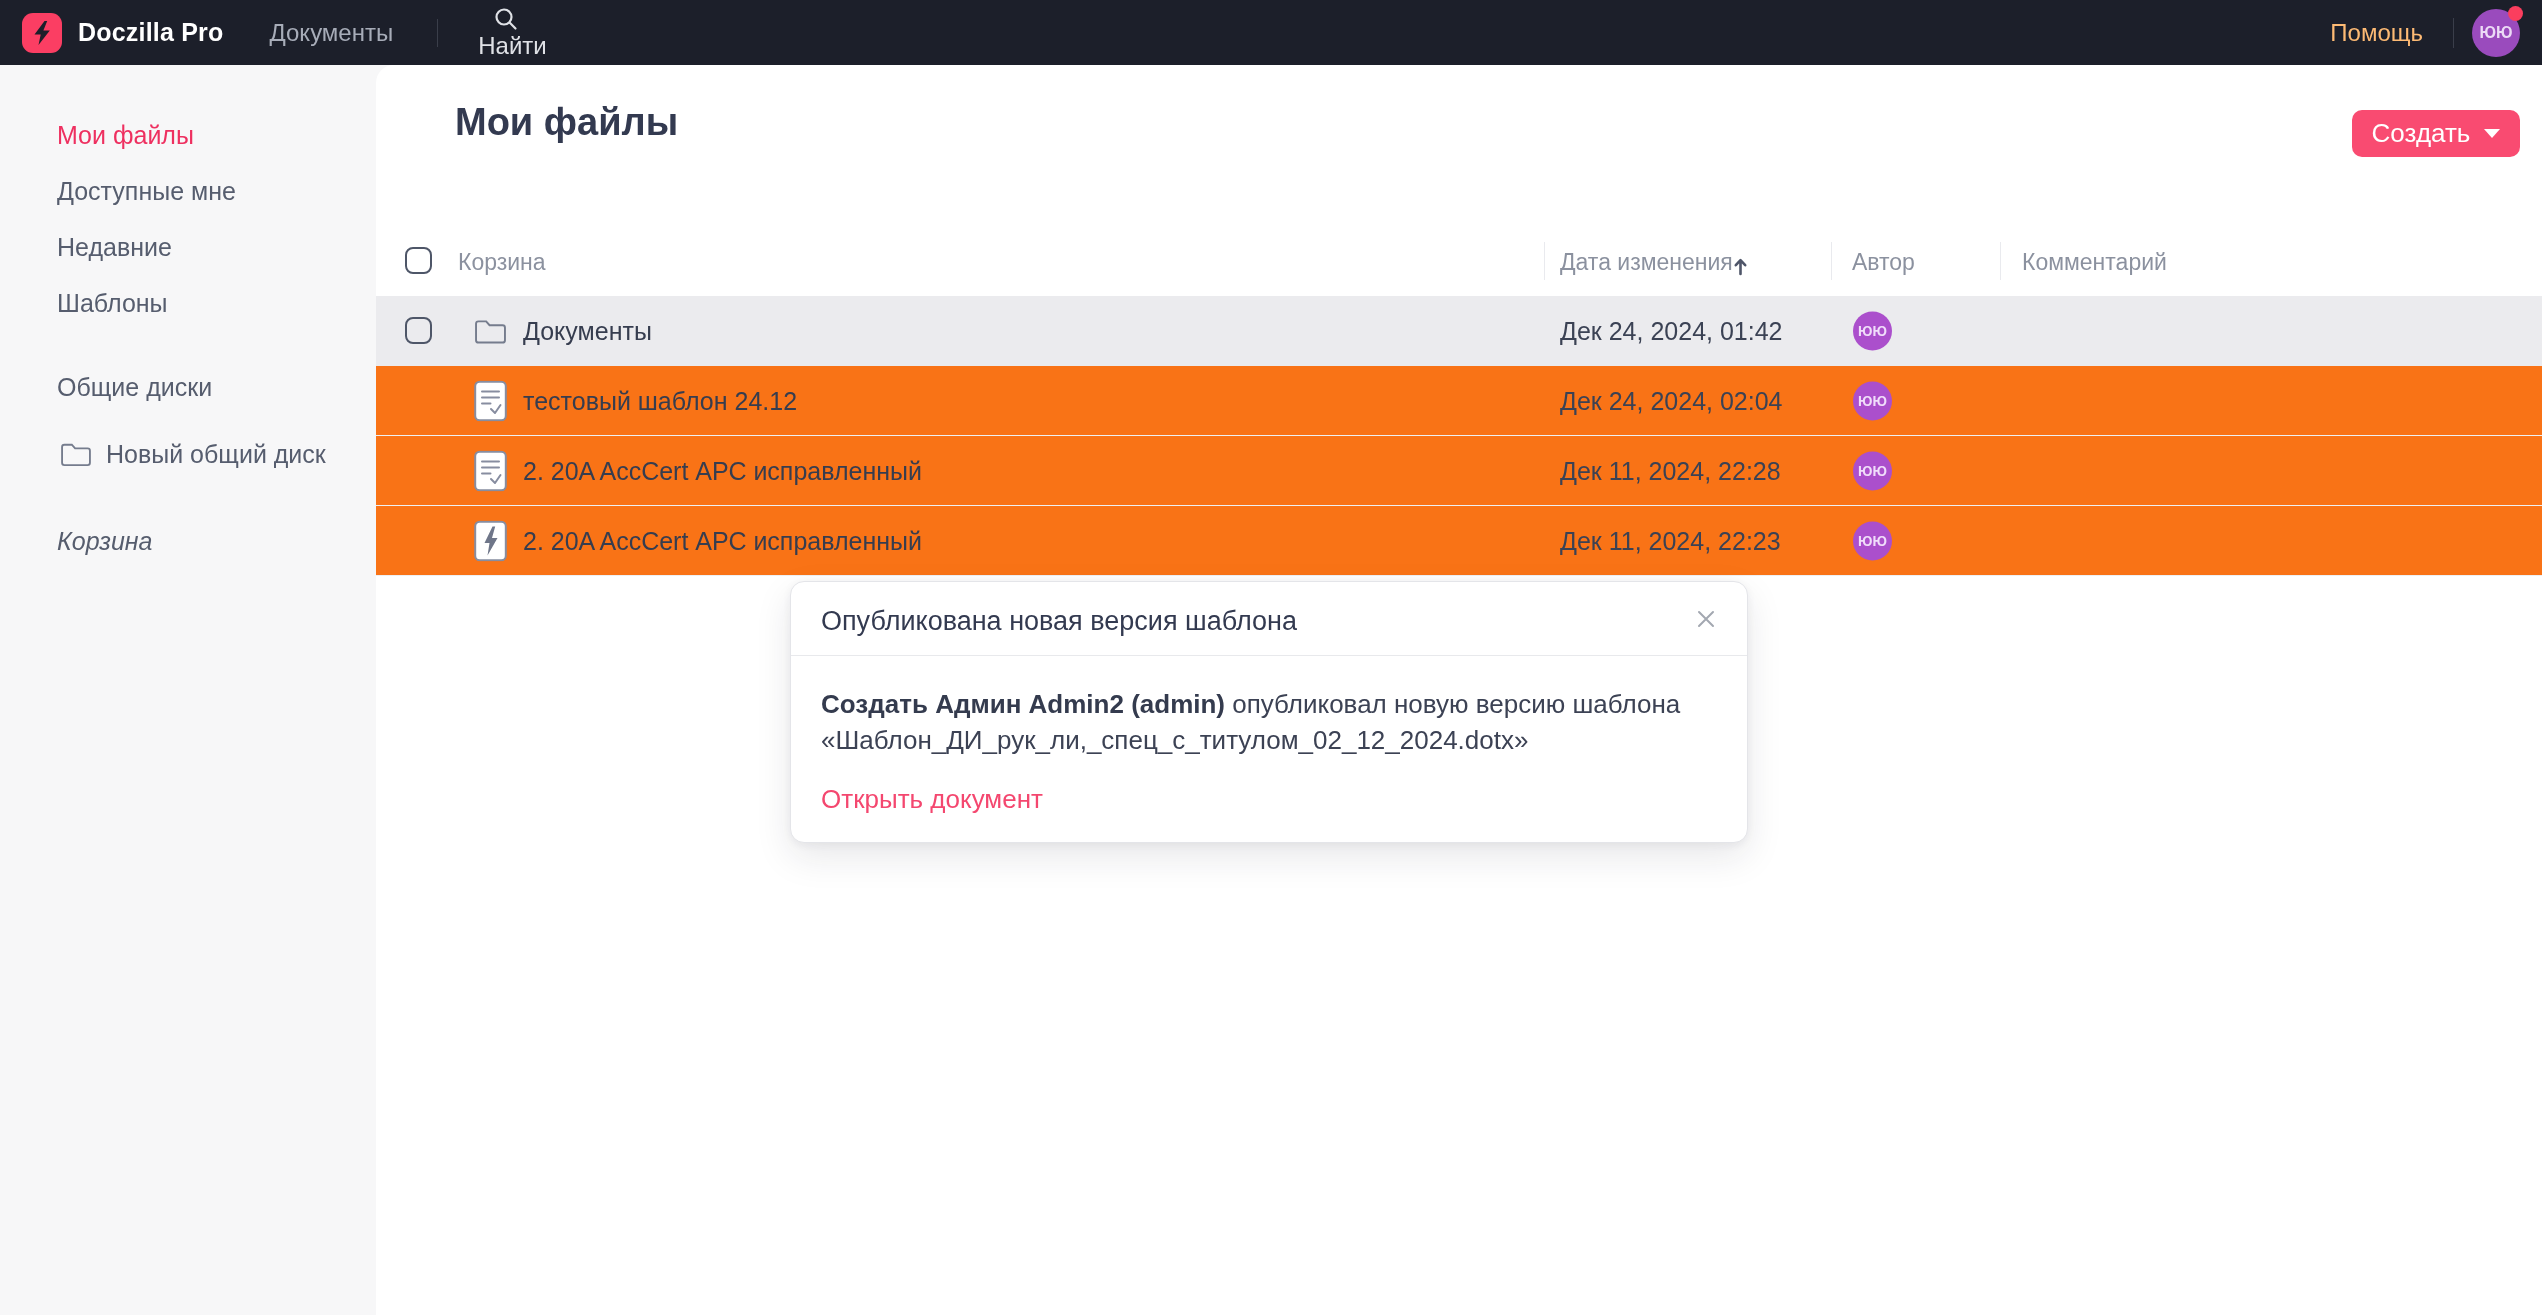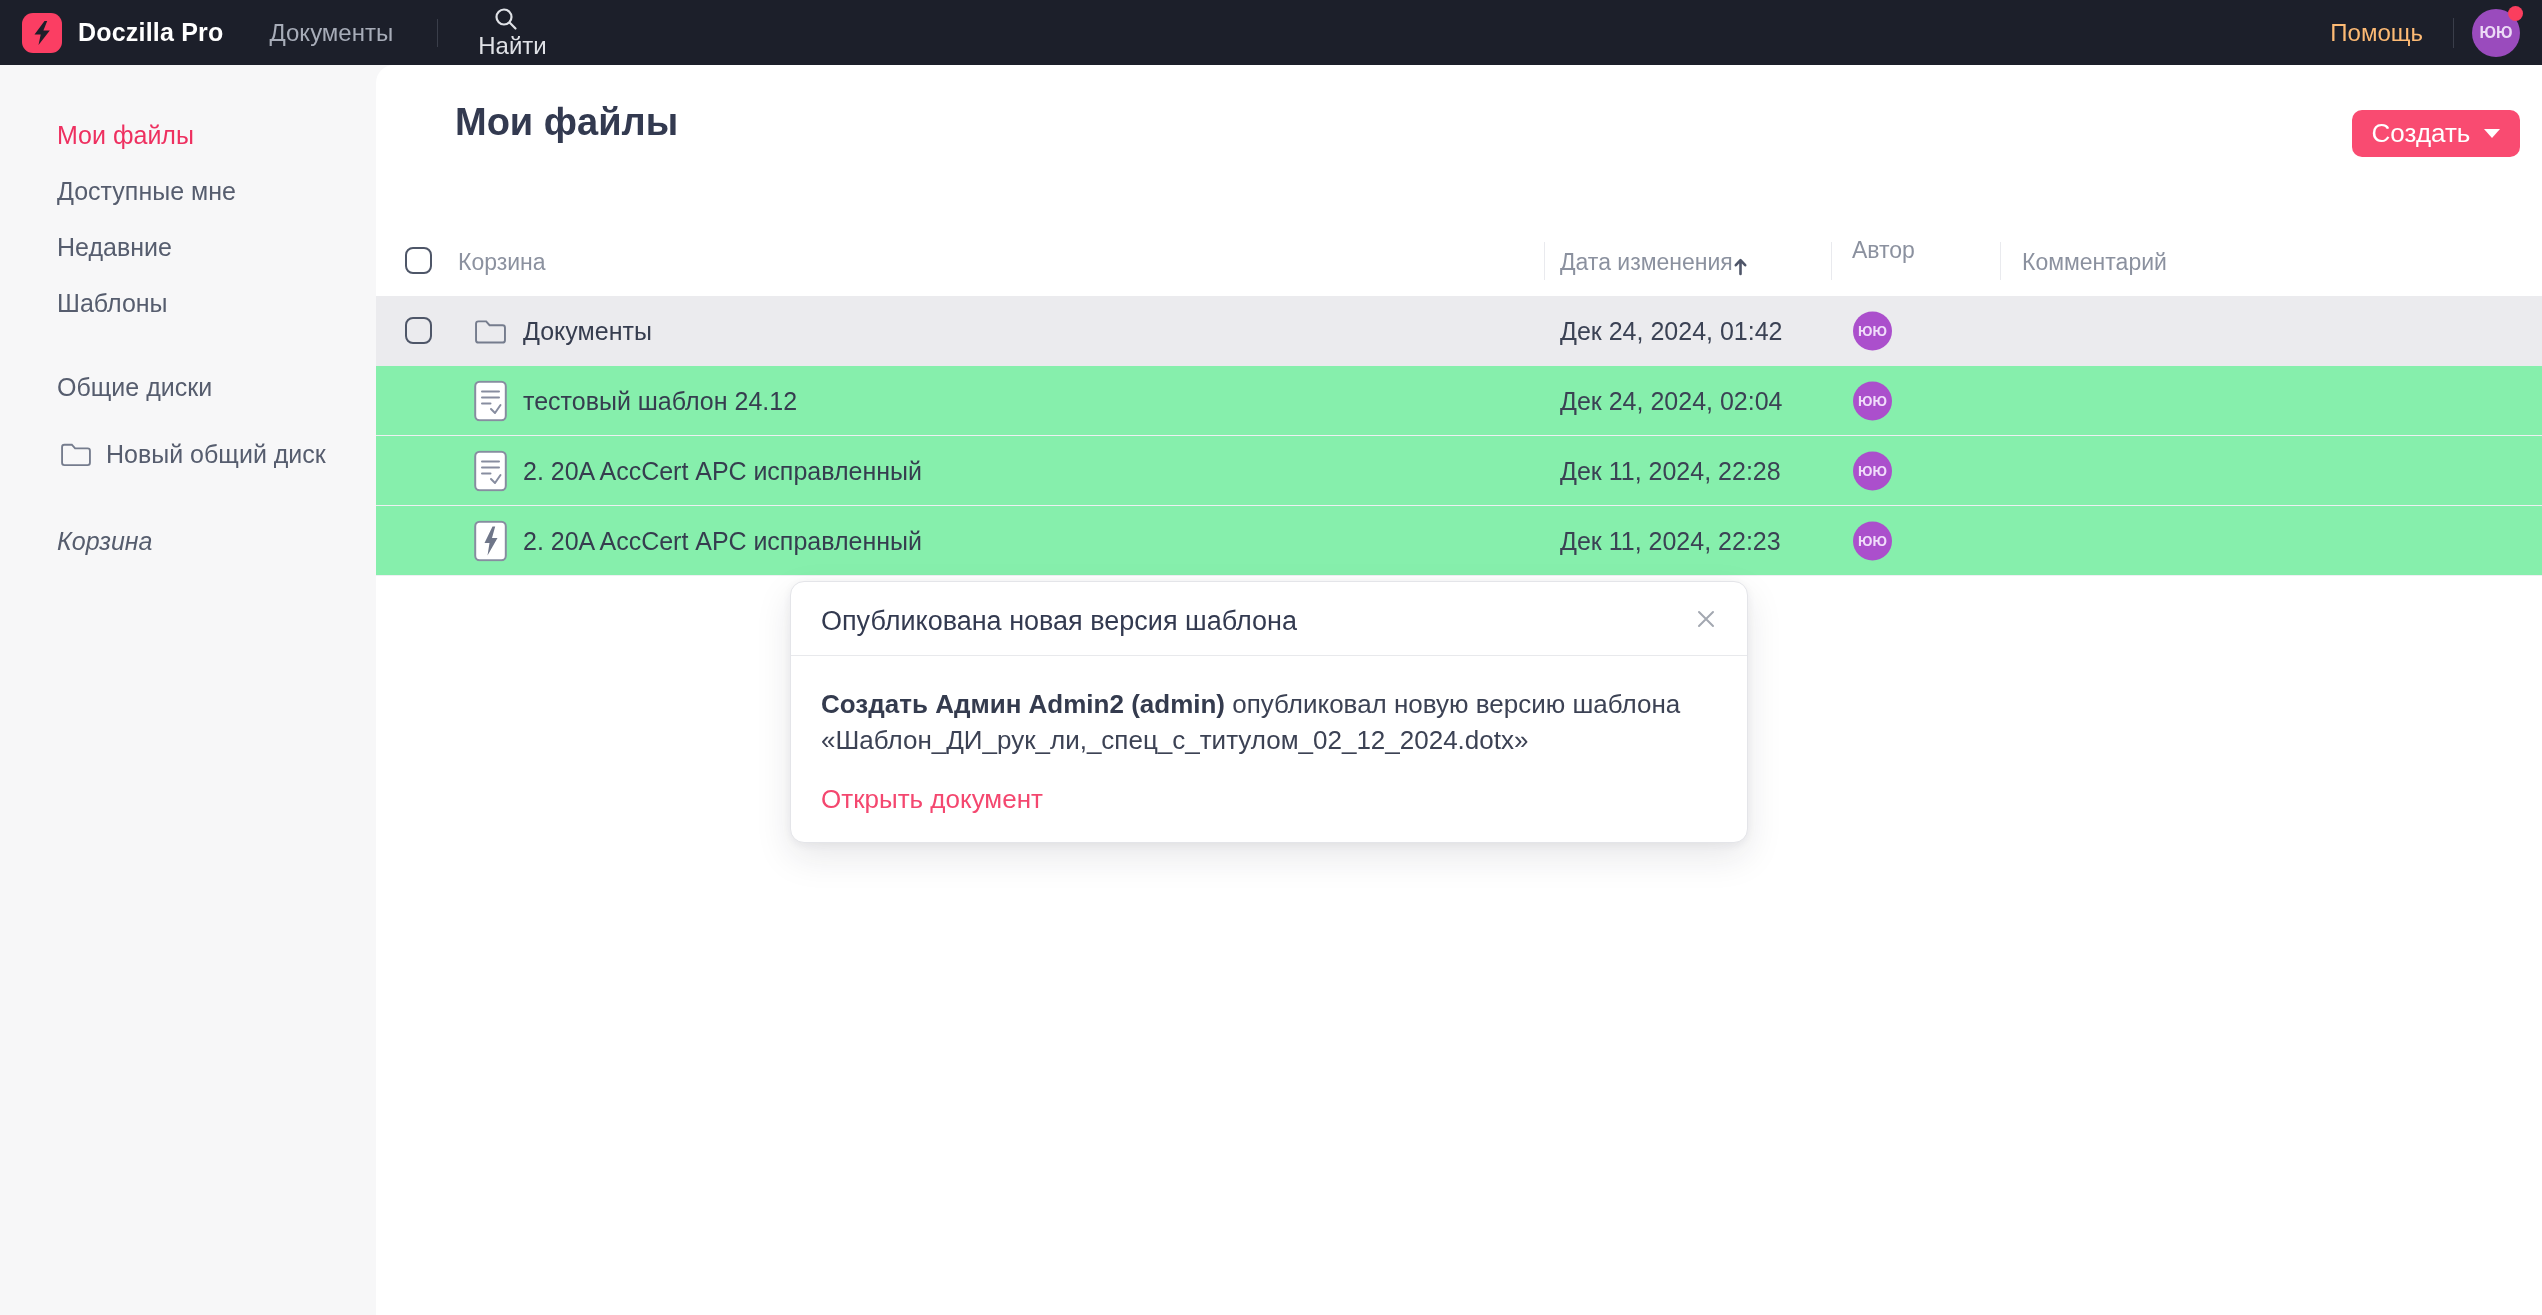--- a/index.html
+++ b/index.html
@@ -70,26 +70,26 @@
   
   .table-head { position:relative; height:71px; }
   .th-label { font-size:23px; color:#8b919f; }
   .checkbox {
     width:27px; height:27px; border:2px solid #4e5668; border-radius:8px;
     background:transparent; cursor:pointer;
   }
   .table-head .checkbox { position:absolute; left:29px; top:22px; }
   .th-name { position:absolute; left:82px; top:24px; }
   .th-modified { position:absolute; left:1184px; top:24px; display:flex; align-items:flex-end; cursor:pointer; }
-  .th-author { position:absolute; left:1476px; top:12px; }
+  .th-author { position:absolute; left:1476px; top:24px; }
   .th-comment { position:absolute; left:1646px; top:24px; }
   .col-sep { position:absolute; top:17px; width:1px; height:38px; background:#e9eaee; }
   .sep1 { left:1168px; } .sep2 { left:1455px; } .sep3 { left:1624px; }
 
-  .row { position:relative; height:70px; border-bottom:1px solid #eef0f2; background:#86efac; }
+  .row { position:relative; height:70px; border-bottom:1px solid #eef0f2; background:#f97316; }
   .row.highlight { background:#ebebee; border-bottom-color:#ebebee; }
   .row .checkbox { position:absolute; left:29px; top:21px; }
   .row-icon { position:absolute; left:98px; top:50%; transform:translateY(-50%); display:flex; }
   .row-name { position:absolute; left:147px; top:50%; transform:translateY(-50%); font-size:25px; color:#363d4f; white-space:nowrap; cursor:pointer; }
   .row-date { position:absolute; left:1184px; top:50%; transform:translateY(-50%); font-size:25px; color:#3b4254; white-space:nowrap; }
   .row-avatar {
     position:absolute; left:1477px; top:50%; transform:translateY(-50%);
     width:39px; height:39px; border-radius:50%; background:#ab4fcc;
     color:#f0ddfa; font-size:14px; font-weight:700;
     display:flex; align-items:center; justify-content:center;

